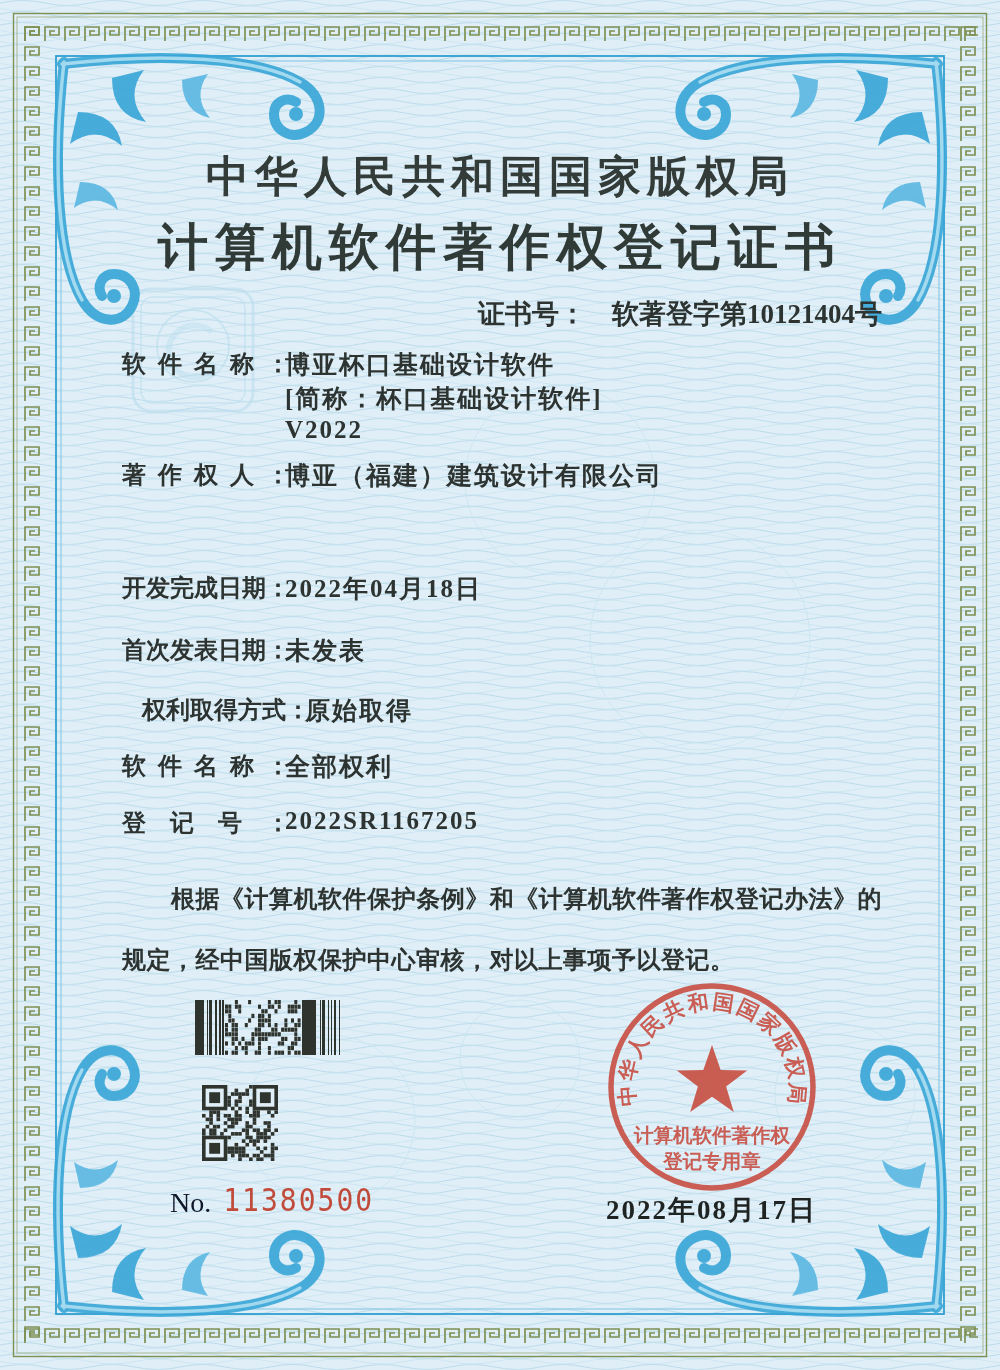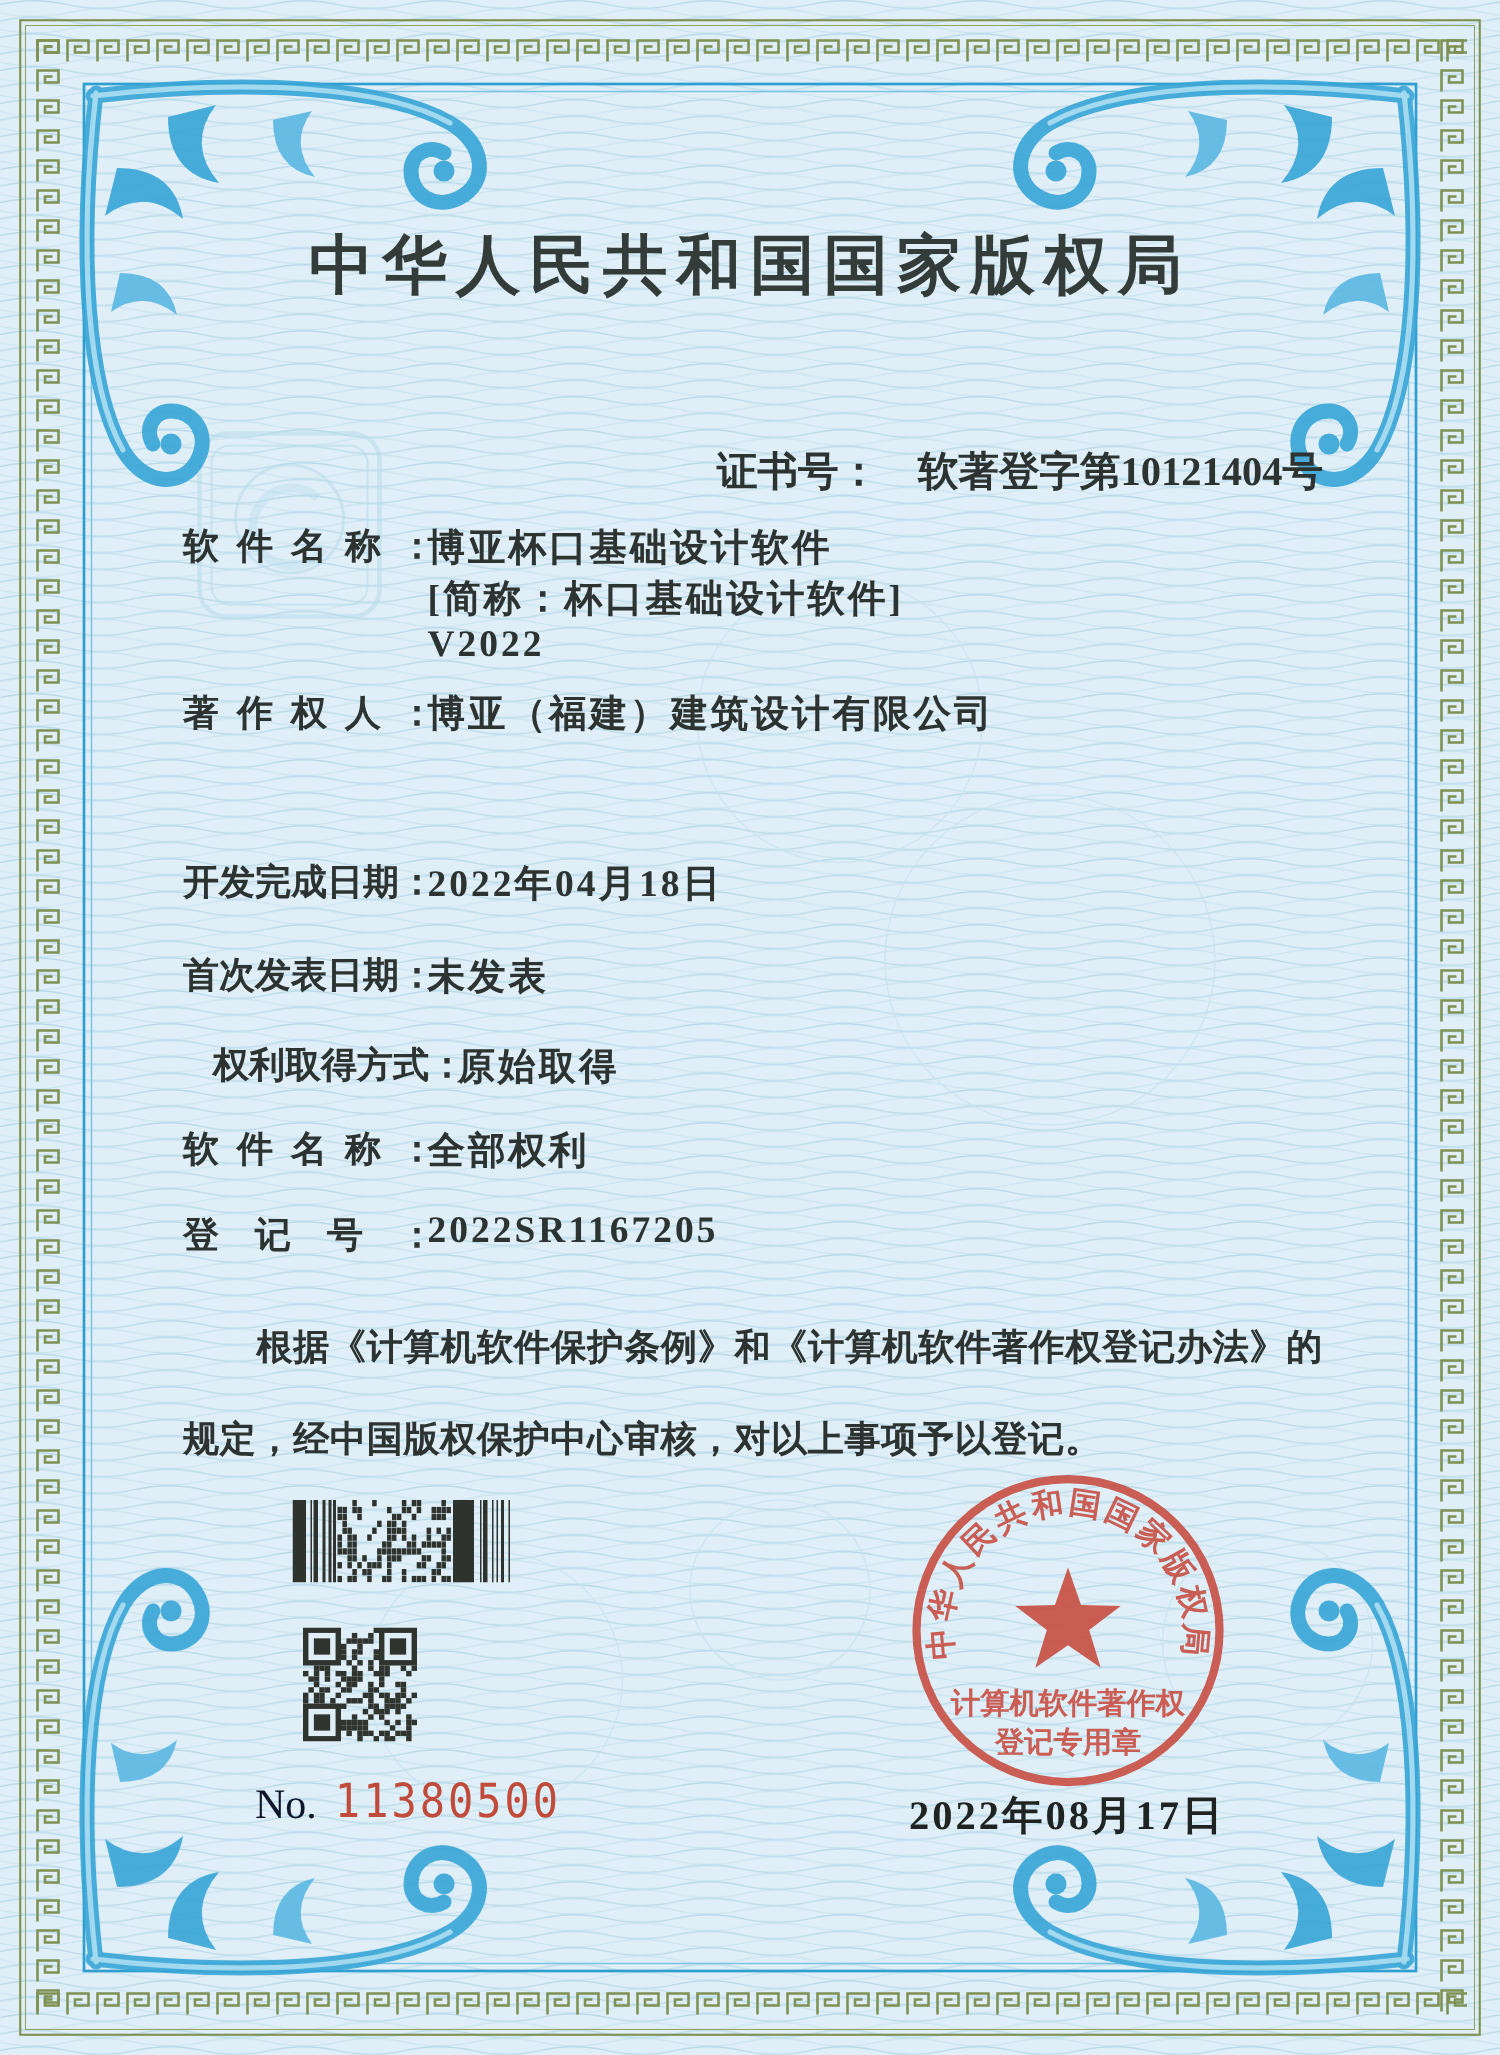--- a/index.html
+++ b/index.html
@@ -127,20 +127,21 @@
 
     <g opacity="0.92">
       <use href="#fl" transform="translate(48,48)"></use>
       <use href="#fl" transform="translate(952,48) scale(-1,1)"></use>
       <use href="#fl" transform="translate(48,1322) scale(1,-1)"></use>
       <use href="#fl" transform="translate(952,1322) scale(-1,-1)"></use>
     </g>
   </svg>
 
   <div class="abs issuer z1">中华人民共和国国家版权局</div>
+  <div class="abs cert-title z1">计算机软件著作权登记证书</div>
 
   <div class="abs certno z1">
     <span>证书号：</span>
     <span>软著登字第10121404号</span>
   </div>
 
   <div class="abs field z1" style="top:348px;">
     <span class="flabel">软件名称：</span>
     <span class="fvalue">博亚杯口基础设计软件</span>
   </div>

